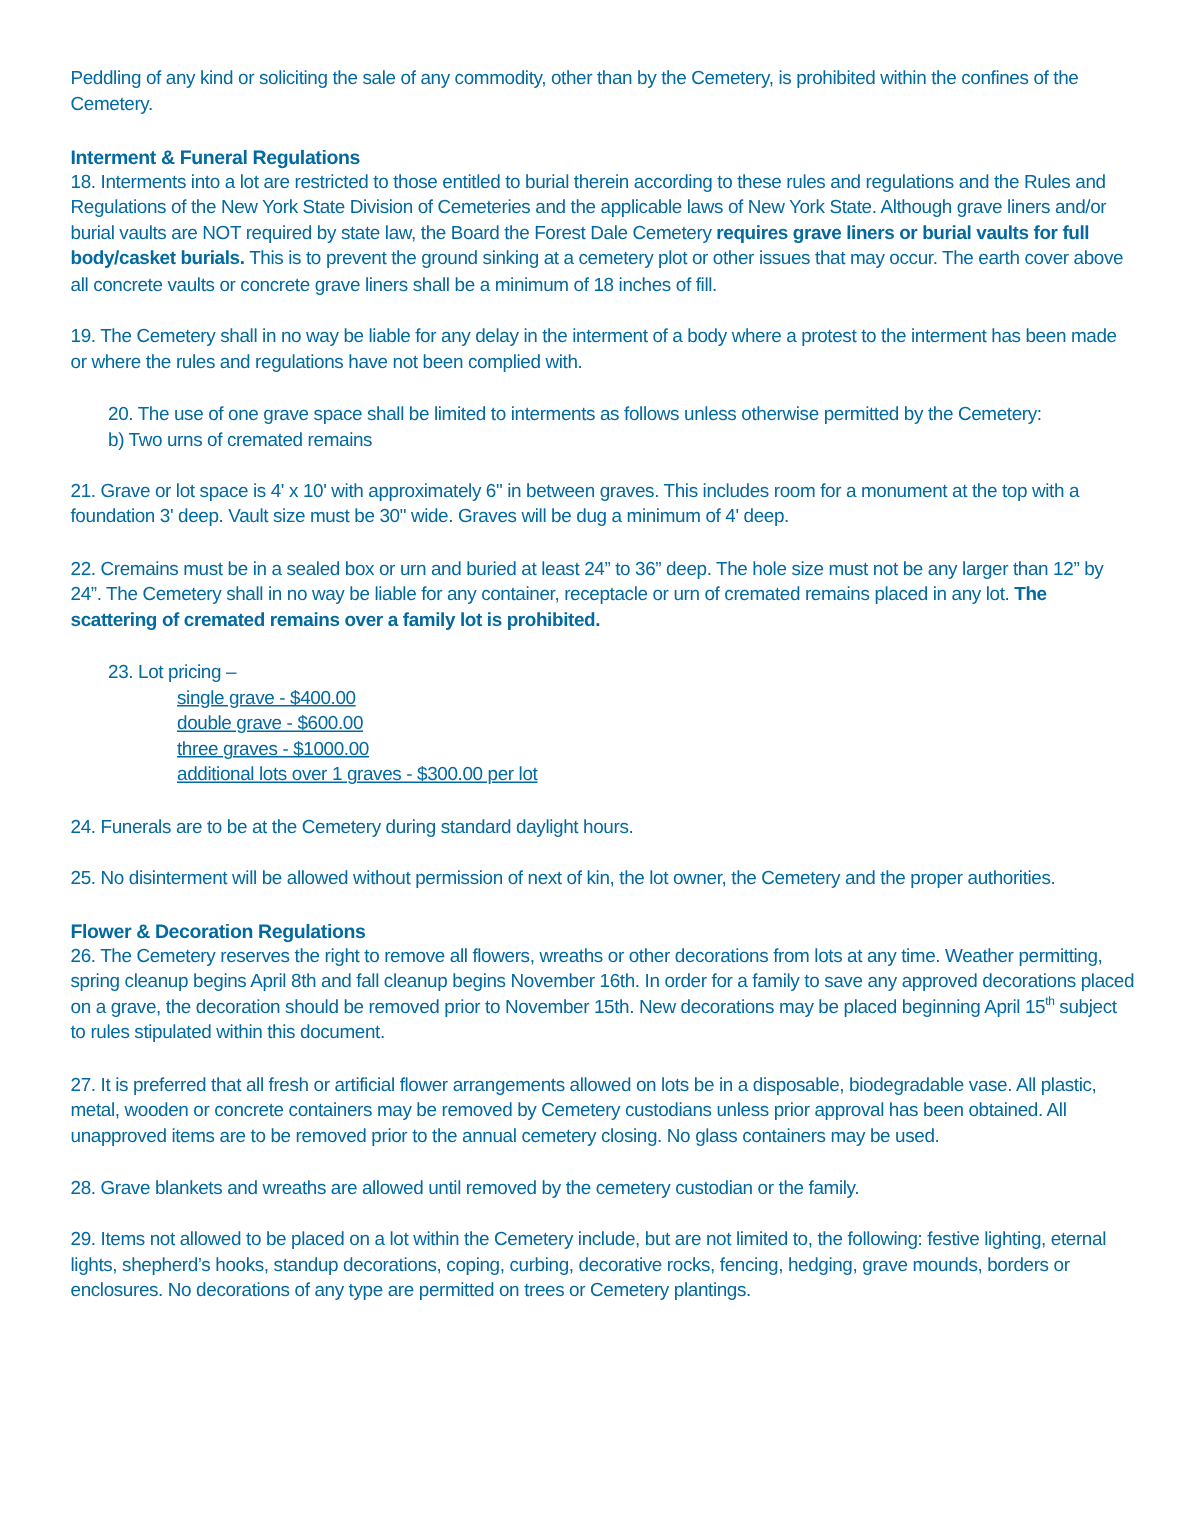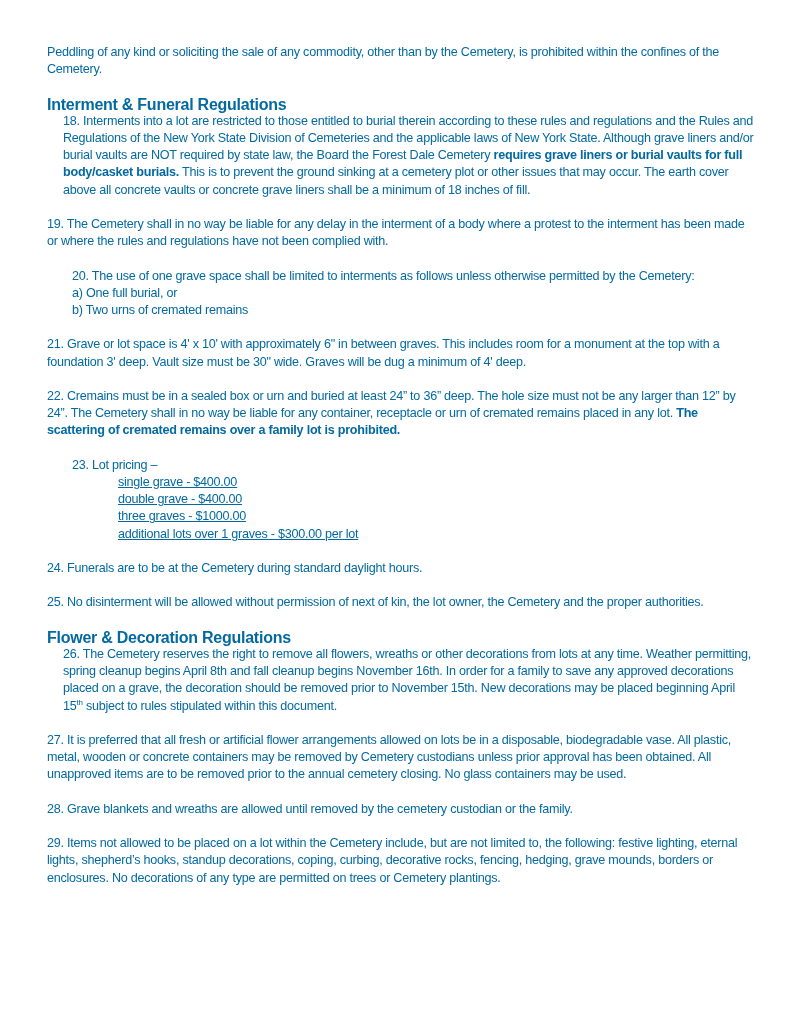--- a/index.html
+++ b/index.html
@@ -4,52 +4,51 @@
 <style>
   html, body { margin: 0; padding: 0; background: #ffffff; }
   body { width: 791px; height: 1024px; overflow: hidden; position: relative; }
   .page {
     position: absolute; left: 47px; top: 44px; width: 710px;
     font-family: "Liberation Sans", sans-serif;
     font-size: 12.6px; line-height: 17.2px; color: #0369a1;
     letter-spacing: -0.25px;
   }
   p { margin: 0 0 17.2px 0; }
-  .heading { font-weight: bold; font-size: 16px; margin: 0; }
-  .heading + p { margin-top: 0; margin-left: 16px; }
+  .heading { font-weight: bold; font-size: 13px; margin: 0; }
+  .heading + p { margin-top: 0; }
   .indent { padding-left: 46px; text-decoration: underline; }
   b { font-weight: bold; }
   sup { font-size: 8px; line-height: 0; vertical-align: super; }
   .list-line { display: block; margin-left: 25px; }
 </style>
 </head>
 <body>
 
 <div class="page">
   <p>Peddling of any kind or soliciting the sale of any commodity, other than by the Cemetery, is prohibited within the confines of the Cemetery.</p>
 
   <div class="heading">Interment &amp; Funeral Regulations</div>
   <p><span>18. Interments into a lot are restricted to those entitled to burial therein according to these rules and regulations and the Rules and Regulations of the New York State Division of Cemeteries and the applicable laws of New York State. Although grave liners and/or burial vaults are NOT required by state law, the Board the Forest Dale Cemetery </span><b>requires grave liners or burial vaults for full body/casket burials.</b><span> This is to prevent the ground sinking at a cemetery plot or other issues that may occur. The earth cover above all concrete vaults or concrete grave liners shall be a minimum of 18 inches of fill.</span></p>
 
   <p>19. The Cemetery shall in no way be liable for any delay in the interment of a body where a protest to the interment has been made or where the rules and regulations have not been complied with.</p>
 
   <p>
     <span class="list-line">20. The use of one grave space shall be limited to interments as follows unless otherwise permitted by the Cemetery:</span>
-    <span class="list-line">a) One full burial, or</span>
     <span class="list-line">b) Two urns of cremated remains</span>
   </p>
 
   <p>21. Grave or lot space is 4' x 10' with approximately 6" in between graves. This includes room for a monument at the top with a foundation 3' deep. Vault size must be 30" wide. Graves will be dug a minimum of 4' deep.</p>
 
   <p><span>22. Cremains must be in a sealed box or urn and buried at least 24” to 36” deep. The hole size must not be any larger than 12” by 24”. The Cemetery shall in no way be liable for any container, receptacle or urn of cremated remains placed in any lot. </span><b>The scattering of cremated remains over a family lot is prohibited.</b></p>
 
   <p>
     <span class="list-line">23. Lot pricing –</span>
     <span class="list-line indent">single grave - $400.00</span>
-    <span class="list-line indent">double grave - $400.00</span>
+    <span class="list-line indent">double grave - $600.00</span>
     <span class="list-line indent">three graves - $1000.00</span>
     <span class="list-line indent">additional lots over 1 graves - $300.00 per lot</span>
   </p>
 
   <p>24. Funerals are to be at the Cemetery during standard daylight hours.</p>
 
   <p>25. No disinterment will be allowed without permission of next of kin, the lot owner, the Cemetery and the proper authorities.</p>
 
   <div class="heading">Flower &amp; Decoration Regulations</div>
   <p><span>26. The Cemetery reserves the right to remove all flowers, wreaths or other decorations from lots at any time. Weather permitting, spring cleanup begins April 8th and fall cleanup begins November 16th. In order for a family to save any approved decorations placed on a grave, the decoration should be removed prior to November 15th. New decorations may be placed beginning April 15</span><sup>th</sup><span> subject to rules stipulated within this document.</span></p>

